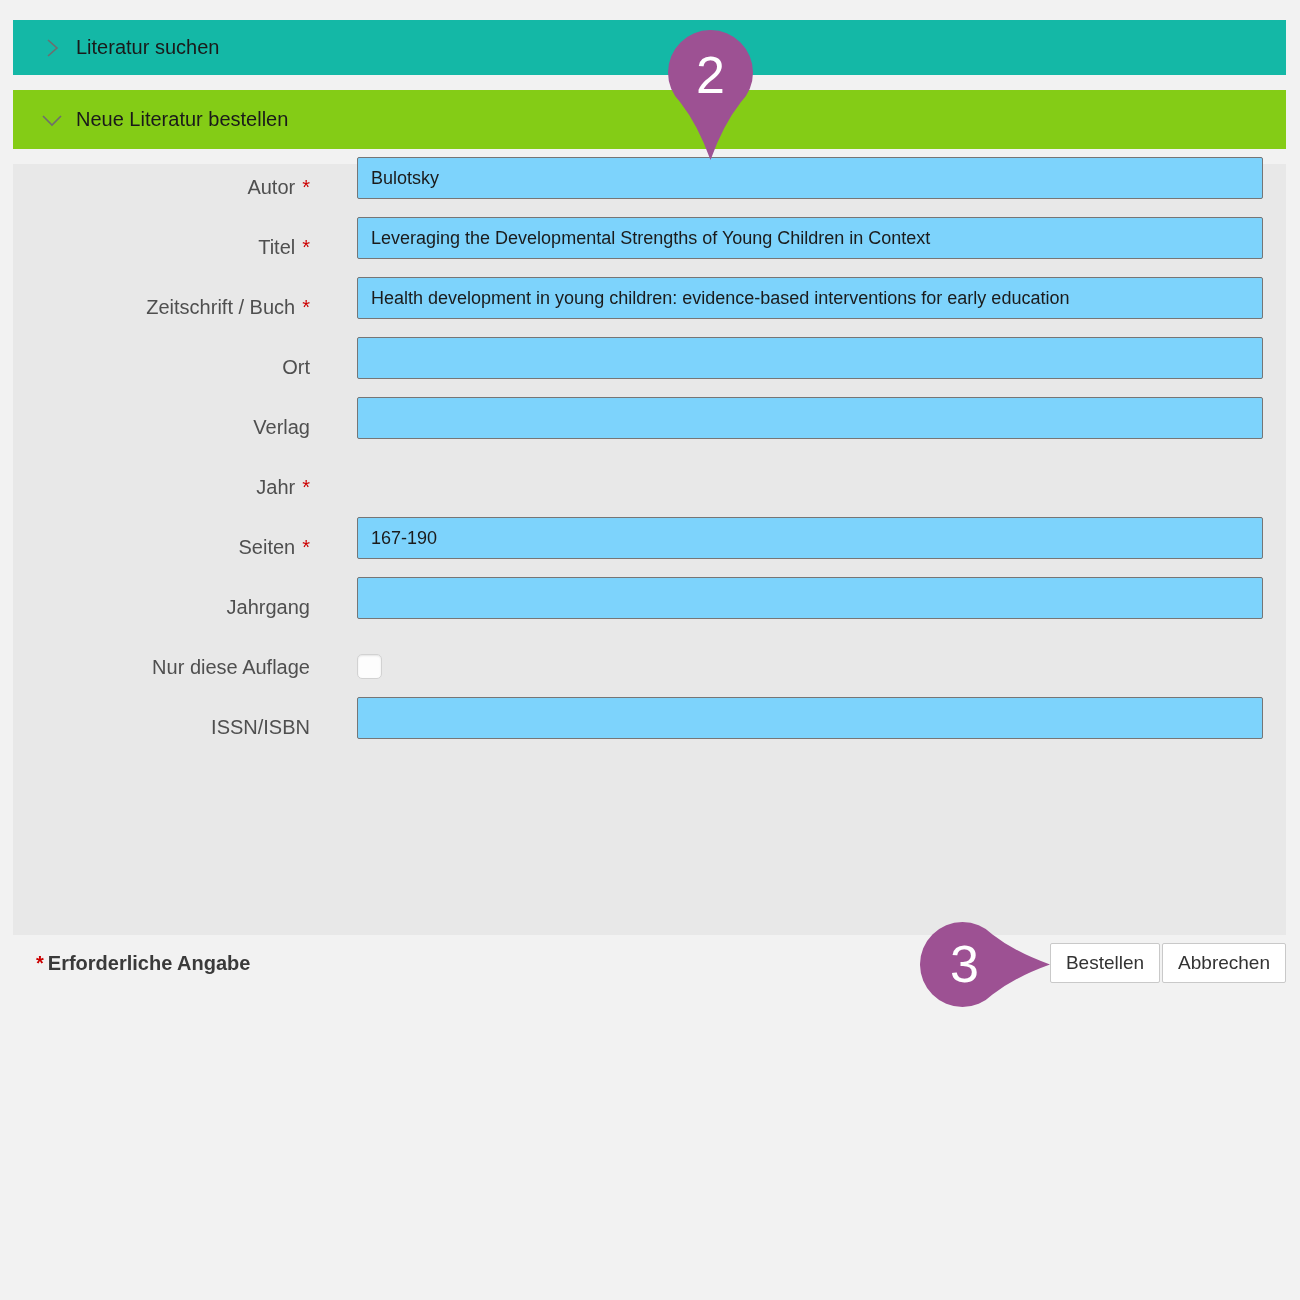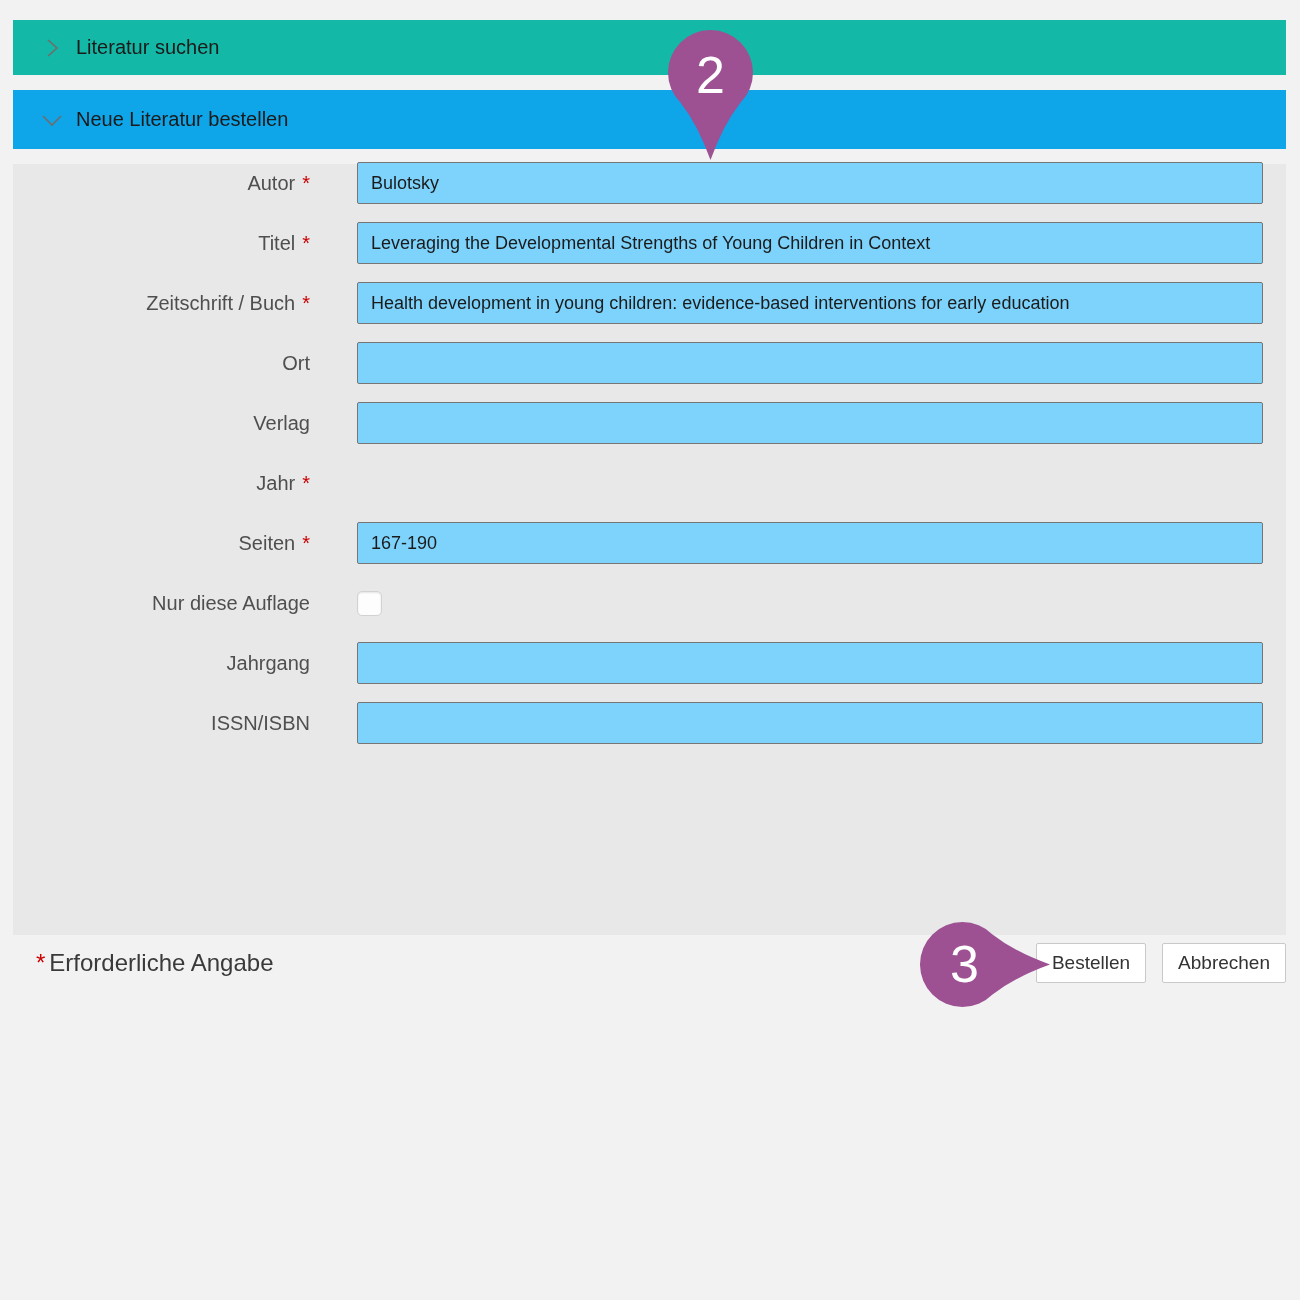--- a/index.html
+++ b/index.html
@@ -9,31 +9,31 @@
     font-family:"Liberation Sans","DejaVu Sans",sans-serif;
   }
   
   .section-bar{
     position:absolute;left:13px;width:1273px;
     display:flex;align-items:center;
     padding-left:28px;box-sizing:border-box;
     cursor:pointer;
   }
   .section-bar.search{top:20px;height:55px;background:#14b8a6;}
-  .section-bar.order{top:90px;height:59px;background:#0ea5e9;}
+  .section-bar.order{top:90px;height:59px;background:#84cc16;}
   .section-bar .chev{width:22px;height:22px;margin-right:13px;flex-shrink:0;}
   .section-bar .bar-label{font-size:20px;color:#1a1a1a;}
   
   .form-panel{
     position:absolute;left:13px;top:164px;width:1273px;height:771px;
     background:#e8e8e8;box-sizing:border-box;
     padding:3px 23px 0 0;
   }
   .form-row{
-    display:flex;align-items:center;height:32px;margin-bottom:28px;
+    display:flex;align-items:flex-end;height:32px;margin-bottom:28px;
   }
   .row-label{
     width:297px;margin-right:47px;flex-shrink:0;
     text-align:right;font-size:20px;color:#4f4f4f;white-space:nowrap;
   }
   .req{color:#cc0000;margin-left:7px;}
   .form-row input[type=text]{
     flex:1;height:42px;box-sizing:border-box;
     border:1px solid #767676;border-radius:2px;background:#7dd3fc;
     font-family:"Liberation Sans","DejaVu Sans",sans-serif;
@@ -43,23 +43,23 @@
     width:23px;height:23px;border:1px solid #d2d2d2;border-radius:5px;
     background:#fdfdfd;box-shadow:inset 0 1px 2px rgba(0,0,0,0.10);
     cursor:pointer;
   }
   
   .footer{
     position:absolute;left:13px;top:940px;width:1273px;height:46px;
     display:flex;align-items:center;justify-content:space-between;
     box-sizing:border-box;padding-left:23px;
   }
-  .required-note{font-size:24px;color:#3a3a3a;}
+  .required-note{font-size:20px;color:#3a3a3a;font-weight:bold;}
   .required-note .req{margin-left:0;margin-right:4px;}
-  .footer-buttons{display:flex;gap:16px;}
+  .footer-buttons{display:flex;gap:2px;}
   .btn{
     height:40px;padding:0 15px;background:#ffffff;
     border:1px solid #c9c9c9;border-radius:2px;
     font-family:"Liberation Sans","DejaVu Sans",sans-serif;
     font-size:19px;color:#333333;cursor:pointer;
   }
   
   .pin{position:absolute;z-index:10;pointer-events:none;}
   .pin-num{
     position:absolute;z-index:11;text-align:center;color:#ffffff;
@@ -121,27 +121,27 @@
     <div class="form-row">
       <div class="row-label"><span>Jahr</span><span class="req">*</span></div>
     </div>
 
     <div class="form-row">
       <div class="row-label"><span>Seiten</span><span class="req">*</span></div>
       <input type="text" value="167-190" style="">
     </div>
 
     <div class="form-row">
-      <div class="row-label"><span>Nur diese Auflage</span></div>
-      <div class="checkbox"></div>
+      <div class="row-label"><span>Jahrgang</span></div>
+      <input type="text" value="" style="">
     </div>
 
     <div class="form-row">
-      <div class="row-label"><span>Jahrgang</span></div>
-      <input type="text" value="" style="">
+      <div class="row-label"><span>Nur diese Auflage</span></div>
+      <div class="checkbox"></div>
     </div>
 
     <div class="form-row">
       <div class="row-label"><span>ISSN/ISBN</span></div>
       <input type="text" value="" style="">
     </div>
 
   </div>
 
   <div class="footer">

